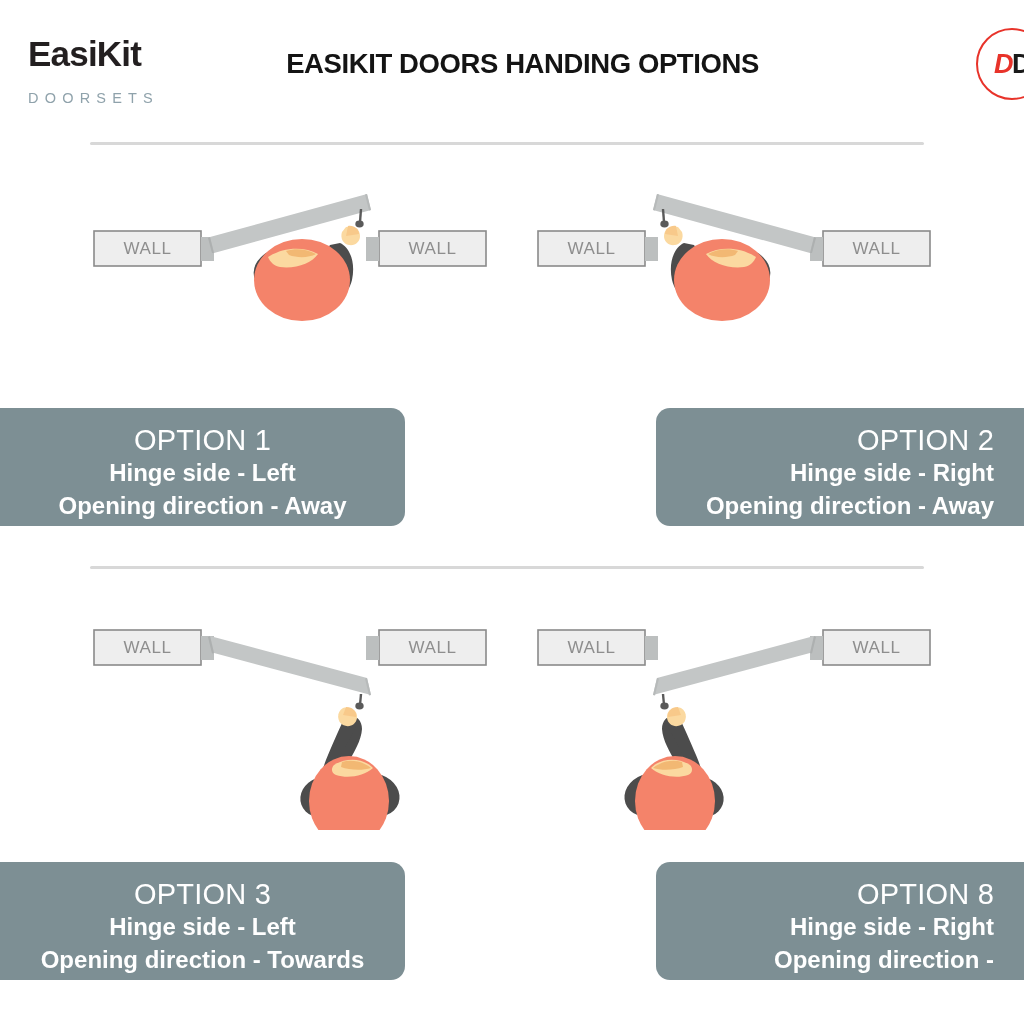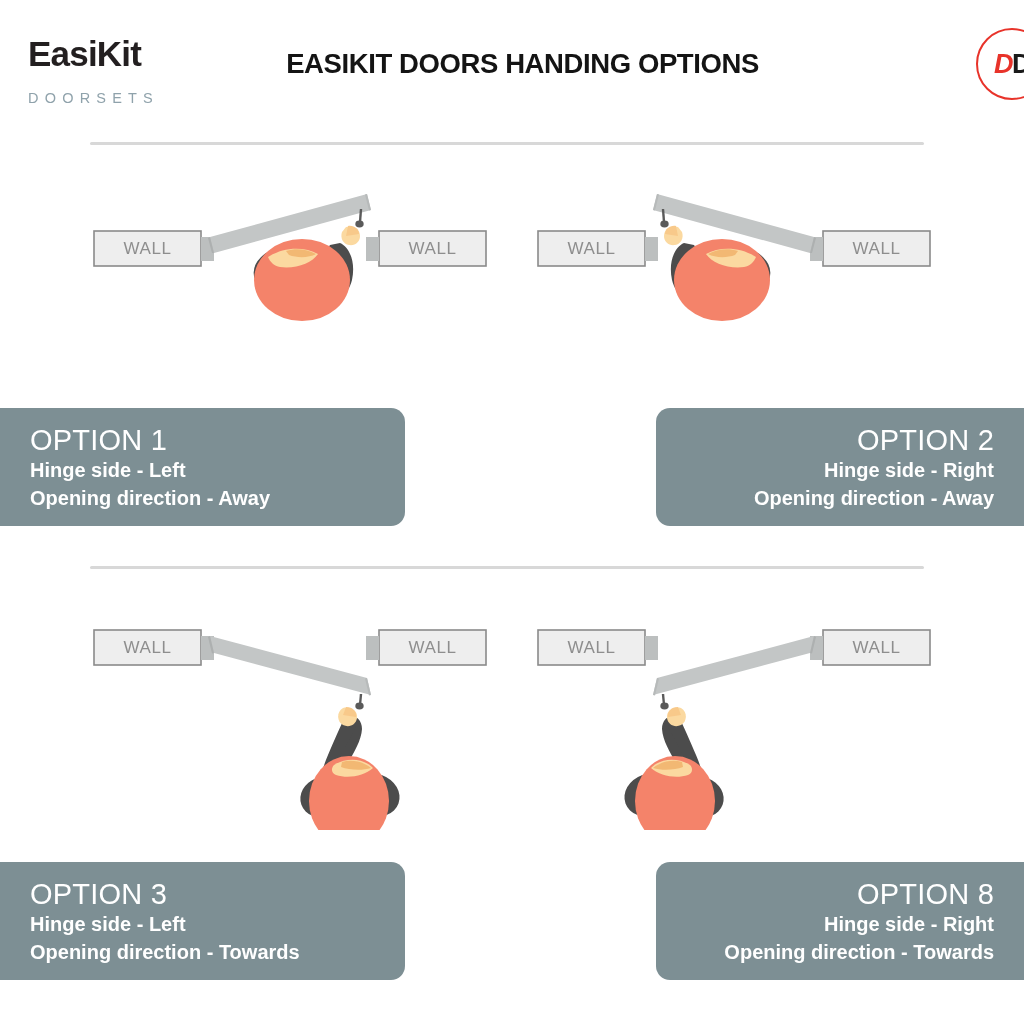--- a/index.html
+++ b/index.html
@@ -120,41 +120,41 @@
     background: #7d8f94;
     box-sizing: border-box;
     padding: 16px 30px 18px 30px;
     color: #ffffff;
   }
   .panel.left {
     left: 0;
     width: 405px;
     border-top-right-radius: 14px;
     border-bottom-right-radius: 14px;
-    text-align: left;
+    text-align: center;
   }
   .panel.right {
     right: 0;
     width: 368px;
     border-top-left-radius: 14px;
     border-bottom-left-radius: 14px;
     text-align: right;
   }
   .panel .opt-title {
     font-family: "Liberation Sans", sans-serif;
     font-size: 29px;
     font-weight: normal;
     line-height: 1.12;
     letter-spacing: 0.2px;
     color: #ffffff;
     display: block;
   }
   .panel .opt-line {
     font-family: "Liberation Sans", sans-serif;
-    font-size: 20px;
+    font-size: 24px;
     font-weight: bold;
     line-height: 1.32;
     letter-spacing: 0px;
     color: #ffffff;
     display: block;
     margin-top: 1px;
   }
 
   .panel.p1 { top: 408px; height: 118px; }
   .panel.p2 { top: 408px; height: 118px; }

